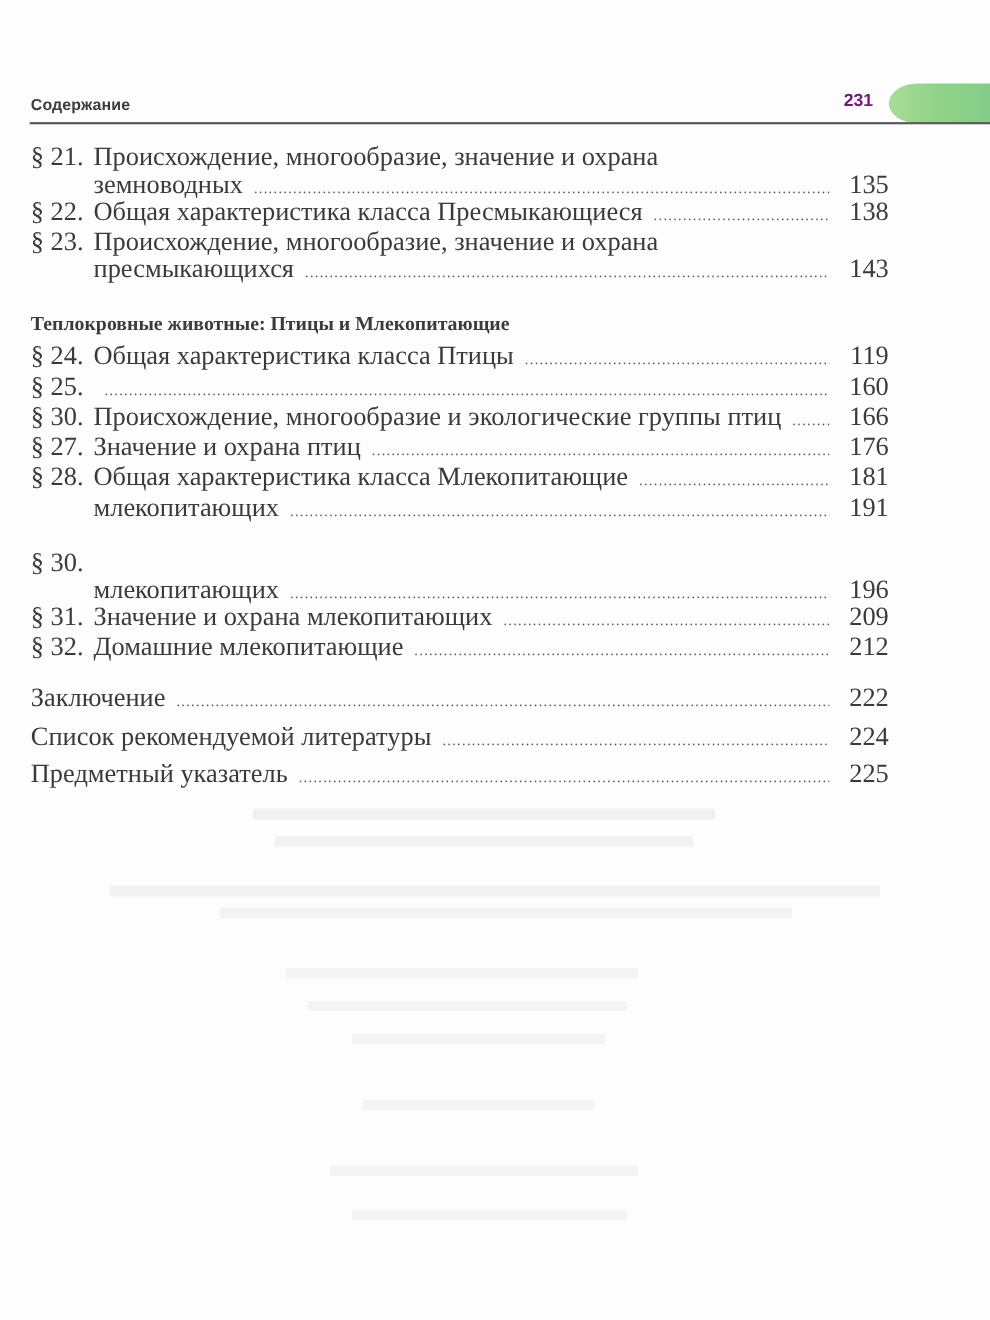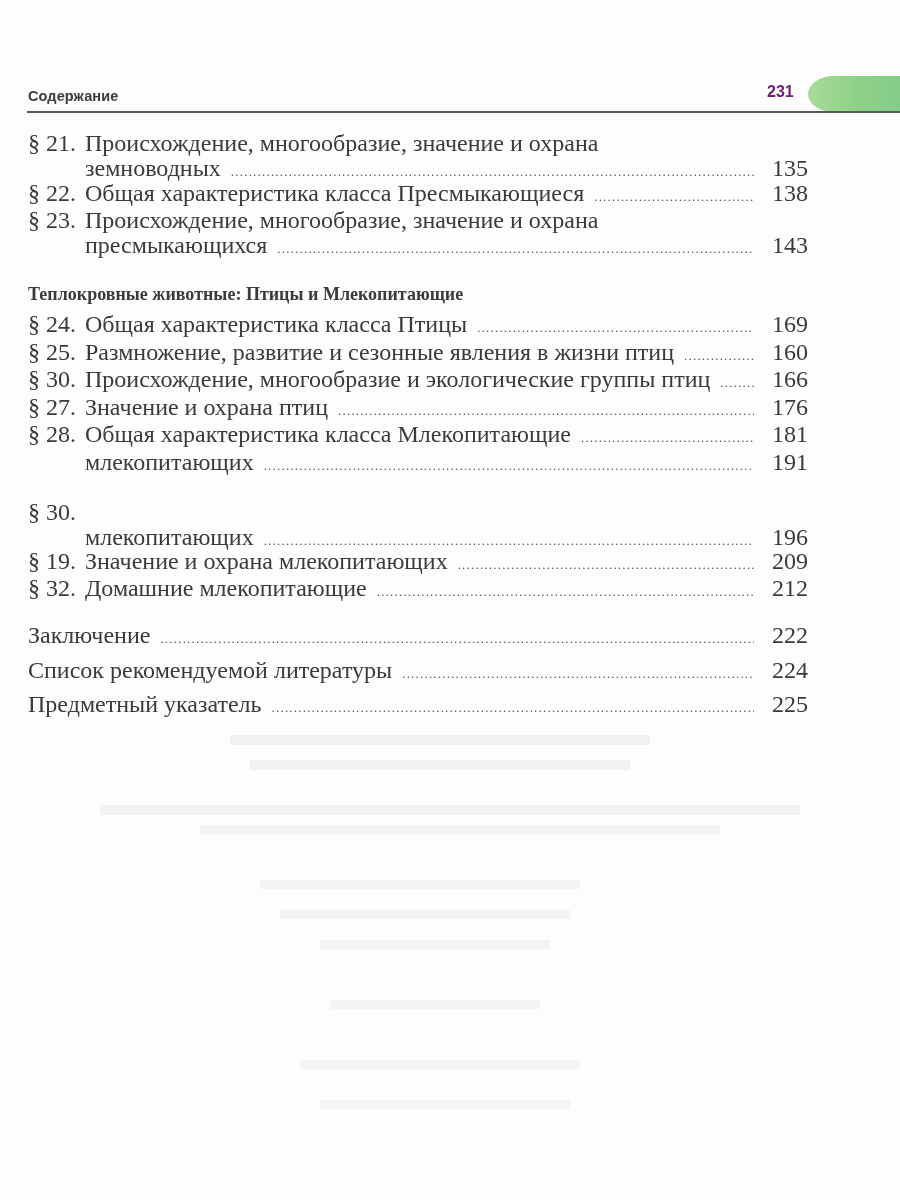--- a/index.html
+++ b/index.html
@@ -80,28 +80,27 @@
       </div>
   </div>
 
   <div class="section-heading">Теплокровные животные: Птицы и Млекопитающие</div>
 
   <div class="entry" style="top:314px">
     <div class="line">
         <span class="num">§ 24.</span>
         <span>Общая характеристика класса Птицы</span>
         <span class="leader"></span>
-        <span class="page">169</span>
+        <span class="page">119</span>
       </div>
   </div>
 
   <div class="entry" style="top:342px">
     <div class="line">
         <span class="num">§ 25.</span>
-        <span>Размножение, развитие и сезонные явления в жизни птиц</span>
         <span class="leader"></span>
         <span class="page">160</span>
       </div>
   </div>
 
   <div class="entry" style="top:369px">
     <div class="line">
         <span class="num">§ 30.</span>
         <span>Происхождение, многообразие и экологические группы птиц</span>
         <span class="leader"></span>
@@ -143,21 +142,21 @@
     <div class="line">
         <span class="indent"></span>
         <span>млекопитающих</span>
         <span class="leader"></span>
         <span class="page">196</span>
       </div>
   </div>
 
   <div class="entry" style="top:551px">
     <div class="line">
-        <span class="num">§ 19.</span>
+        <span class="num">§ 31.</span>
         <span>Значение и охрана млекопитающих</span>
         <span class="leader"></span>
         <span class="page">209</span>
       </div>
   </div>
 
   <div class="entry" style="top:578px">
     <div class="line">
         <span class="num">§ 32.</span>
         <span>Домашние млекопитающие</span>

